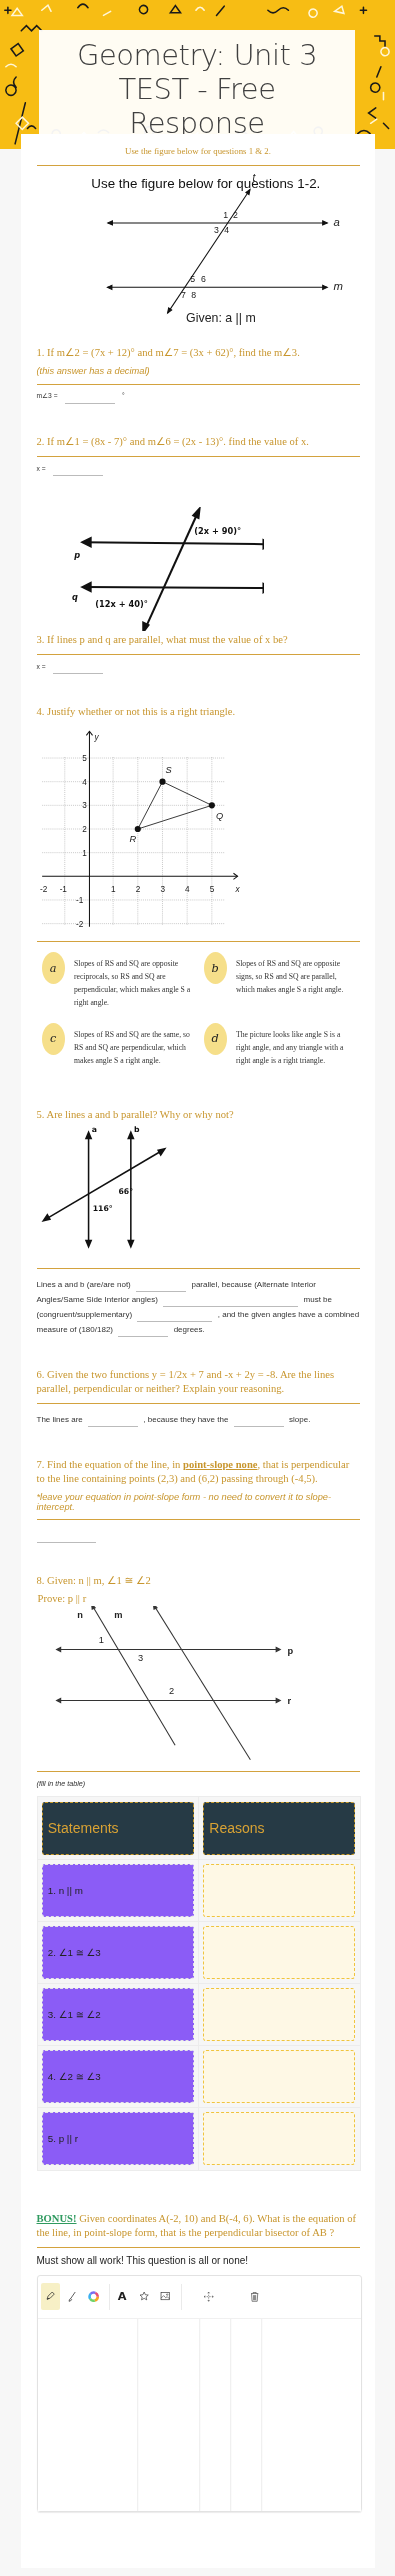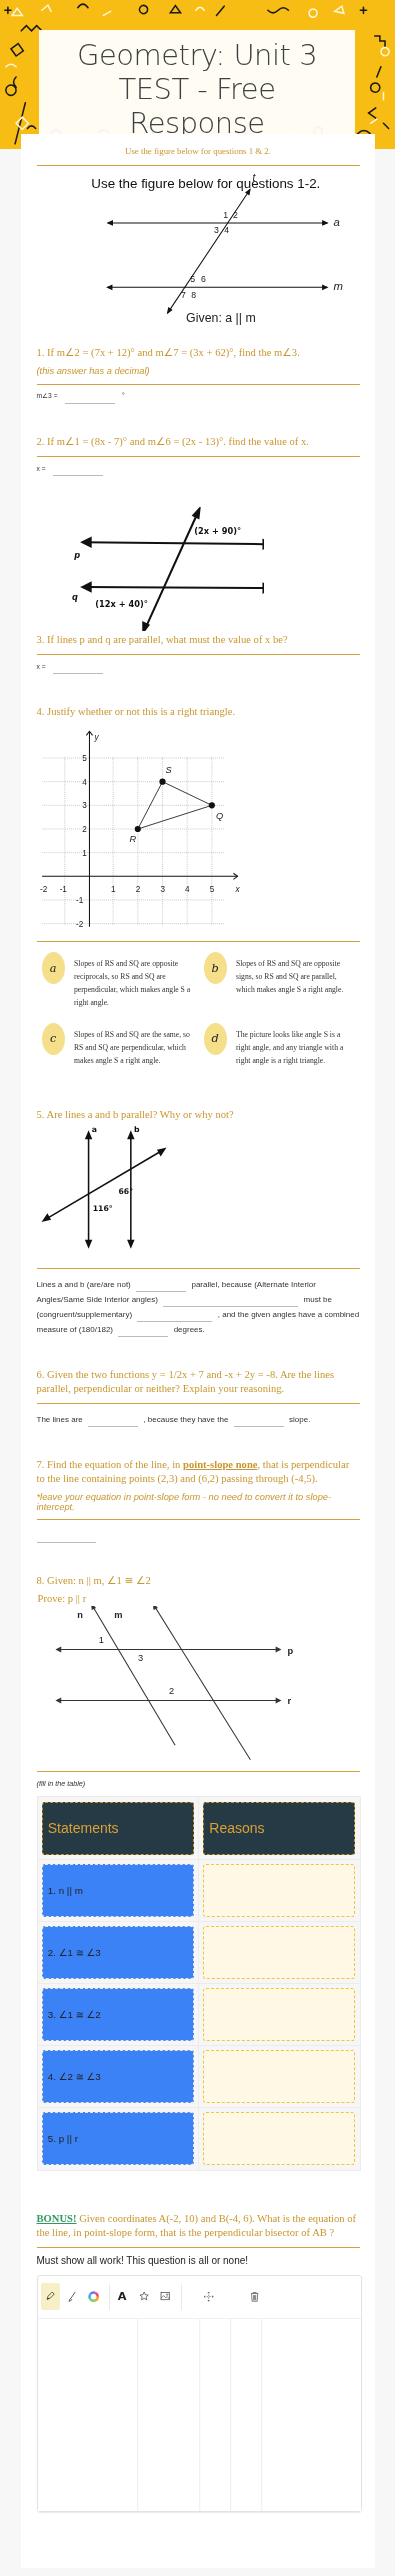--- a/index.html
+++ b/index.html
@@ -58,21 +58,21 @@
   .bonus { color: #2f9a5f; font-weight: bold; text-decoration: underline; }
 
   .proof-table { width: 324px; border: 0.5px solid #ececec; border-collapse: collapse; background: #f6f6f6; }
   .proof-table td { width: 50%; padding: 4.1px 4.1px; border: 0.5px solid #ececec; vertical-align: top; }
   .th-cell {
     height: 53px; background: #263a45; border: 1px dashed #c89a28; border-radius: 3.1px;
     display: flex; align-items: center; padding-left: 5.2px;
     font-family: "Liberation Sans", sans-serif; font-size: 14px; color: #d8a234;
   }
   .st-cell {
-    height: 53px; background: #3b82f6; border: 1px dashed #e4e4e4; border-radius: 3.1px;
+    height: 53px; background: #8b5cf6; border: 1px dashed #e4e4e4; border-radius: 3.1px;
     display: flex; align-items: center; padding-left: 5.2px;
     font-family: "Liberation Sans", sans-serif; font-size: 9.8px; color: #222; text-align: right;
   }
   .rs-cell {
     height: 53px; background: #fef8e5; border: 1px dashed #f0c43e; border-radius: 3.1px;
   }
 
   .draw-box { width: 325px; border: 0.5px solid #e2e2e2; border-radius: 3.1px; box-shadow: 0 1px 1px rgba(0,0,0,0.08); margin-top: 8.2px; }
   .draw-toolbar { height: 43px; display: flex; align-items: center; padding-left: 3.1px; border-bottom: 0.5px solid #f0f0f0; }
   .tool { width: 19.6px; height: 27px; display: flex; align-items: center; justify-content: center; margin-right: 2.1px; border-radius: 2.1px; }

